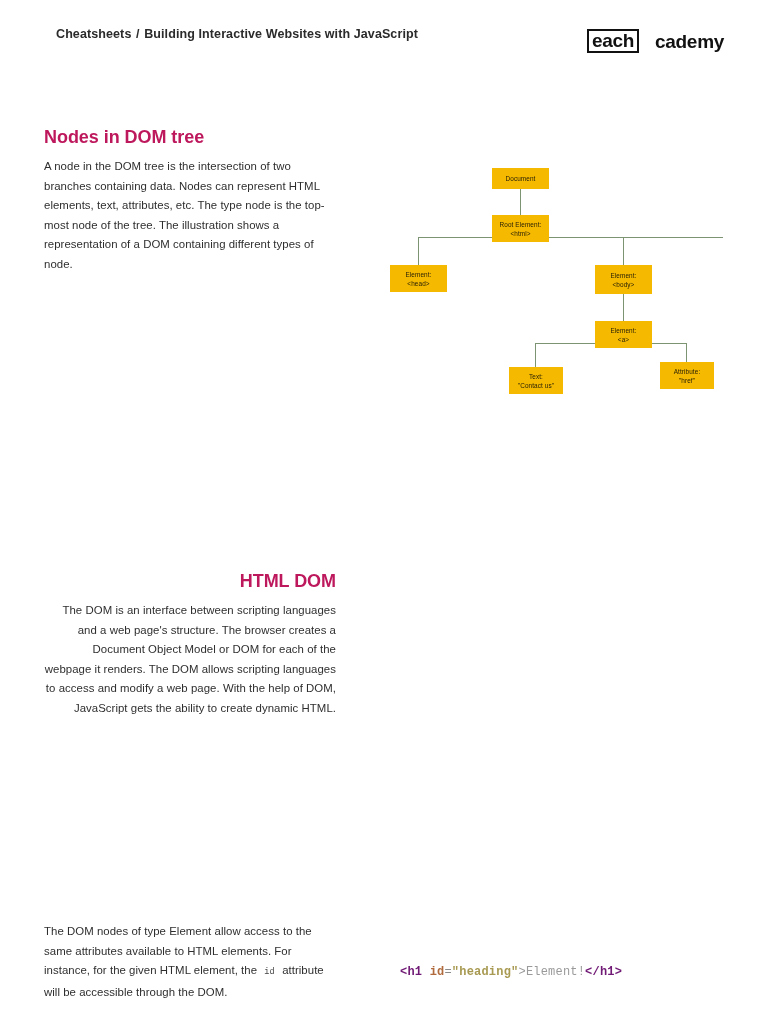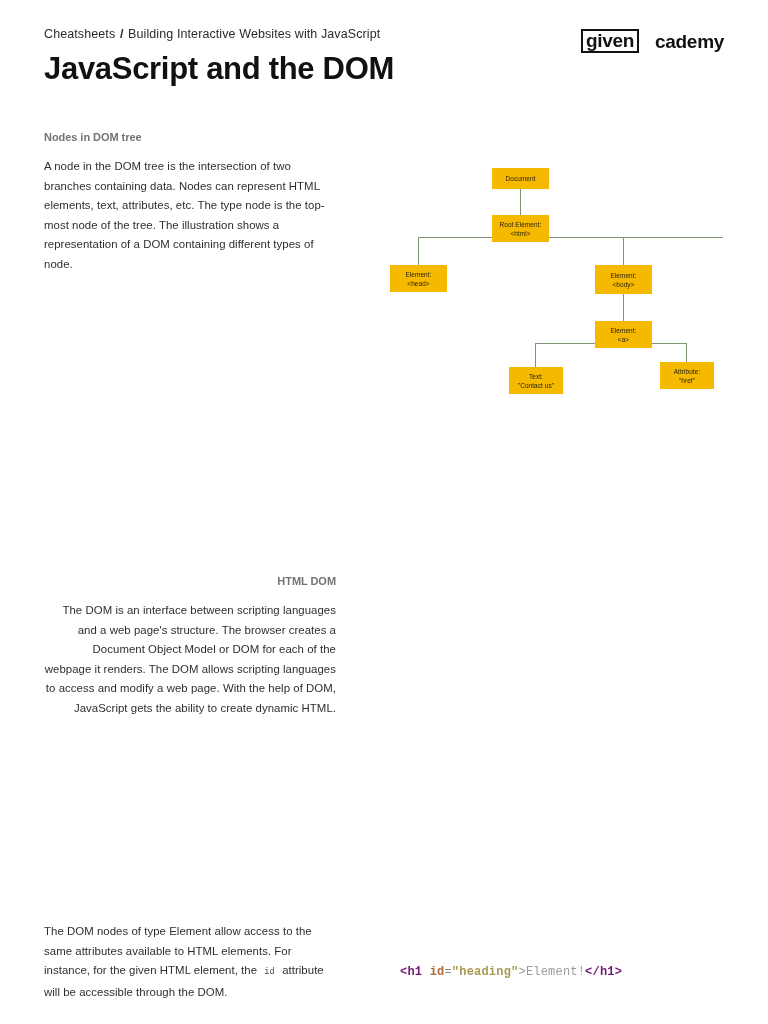--- a/index.html
+++ b/index.html
@@ -31,23 +31,23 @@
     right: 44px;
     height: 70px;
   }
   .breadcrumb {
     font-size: 12.5px;
     line-height: 16px;
     color: #2b2b2b;
     letter-spacing: 0.1px;
     white-space: nowrap;
   }
-  .breadcrumb .crumb-root { font-weight: 400; }
+  .breadcrumb .crumb-root { font-weight: 700; margin-left: 12px; }
   .breadcrumb .crumb-sep { font-weight: 700; padding: 0 1px; }
-  .breadcrumb .crumb-current { font-weight: 400; }
+  .breadcrumb .crumb-current { font-weight: 700; }
 
   .page-title {
     margin-top: 9px;
     font-size: 31px;
     line-height: 36px;
     font-weight: 700;
     color: #111111;
     letter-spacing: -0.3px;
     white-space: nowrap;
   }
@@ -92,24 +92,24 @@
     width: 292px;
   }
   .col-right {
     position: absolute;
     left: 383px;
     width: 340px;
   }
 
   h2.section-title {
     margin: 0 0 11px 0;
-    font-size: 11px;
+    font-size: 18px;
     line-height: 18px;
     font-weight: 700;
-    color: #737373;
+    color: #be185d;
     letter-spacing: -0.05px;
   }
   p.body-text {
     margin: 0;
     font-size: 11.4px;
     line-height: 19.6px;
     color: #2e2e2e;
     letter-spacing: 0.05px;
   }
   .it { }
@@ -171,25 +171,24 @@
 <body>
 
 <div class="page">
 
   <div class="header">
     <div class="breadcrumb">
       <span class="crumb-root">Cheatsheets</span>
       <span class="crumb-sep">/</span>
       <span class="crumb-current">Building Interactive Websites with JavaScript</span>
     </div>
-    <div class="page-title">JavaScript and the DOM</div>
   </div>
 
   <div class="logo">
-    <span class="logo-box">given</span>
+    <span class="logo-box">each</span>
     <span class="logo-rest">cademy</span>
   </div>
 
   <div class="content">
 
     <div class="row" style="height:272px;">
 
       <div class="col-left" style="top:10px;">
         <h2 class="section-title">Nodes in DOM tree</h2>
         <p class="body-text"><span>A </span><span class="it">node</span><span> in the DOM tree is the intersection of two branches containing data. Nodes can represent HTML elements, text, attributes, etc. The </span><span class="it">type node</span><span> is the top-most node of the tree. The illustration shows a representation of a DOM containing different types of node.</span></p>

